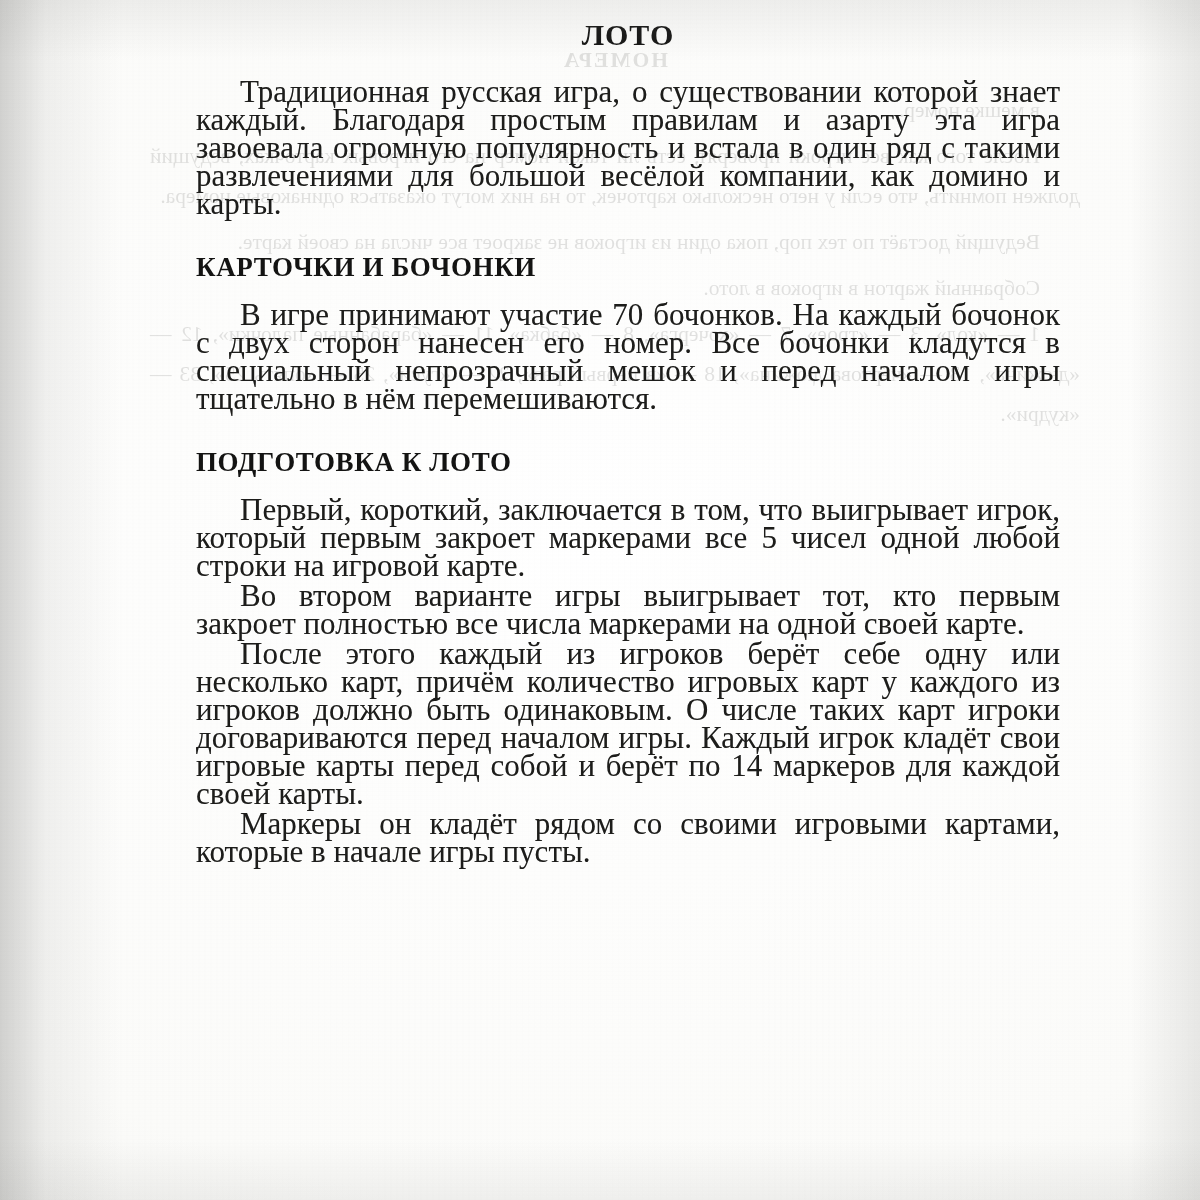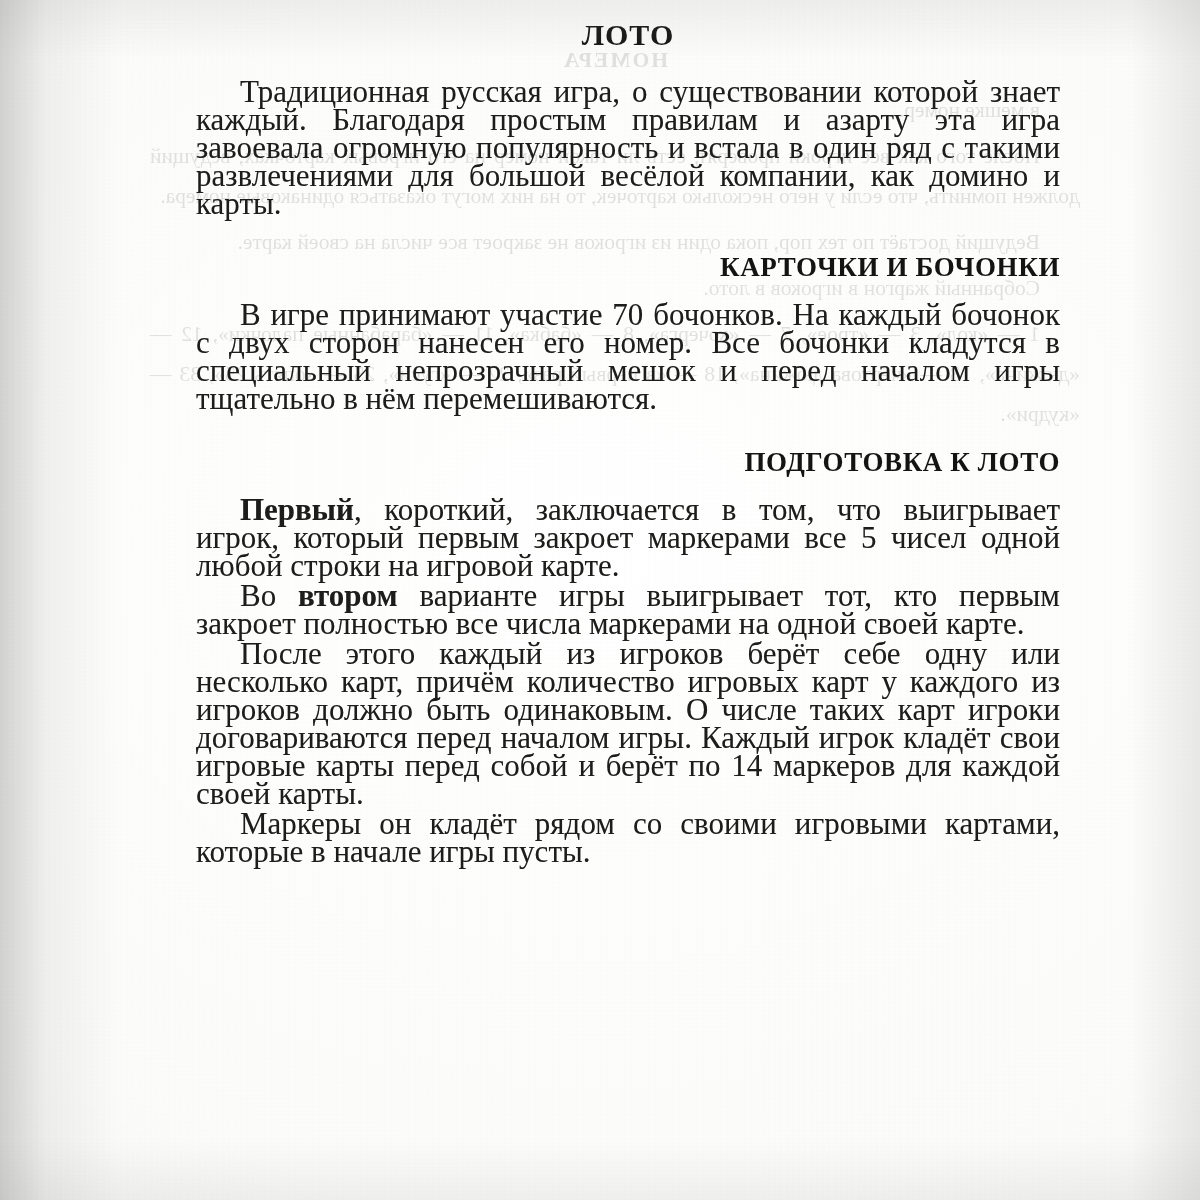--- a/index.html
+++ b/index.html
@@ -99,35 +99,35 @@
     font-weight: bold;
     text-align: center;
     letter-spacing: 1px;
     color: #141413;
   }
 
   h2.section-heading {
     margin: 34px 0 18px 0;
     font-size: 27px;
     font-weight: bold;
-    text-align: right;
+    text-align: left;
     letter-spacing: 0.6px;
     color: #141413;
   }
 
   p.para {
     margin: 0 0 2px 0;
     font-size: 31px;
     line-height: 28px;
     text-align: justify;
     text-indent: 44px;
     color: #1d1d1b;
     text-shadow: 0 0 0.6px rgba(0,0,0,0.25);
   }
-  p.para b { font-weight: bold; }
+  p.para b { font-weight: normal; }
 
   
   #grain {
     position: absolute;
     inset: 0;
     pointer-events: none;
     opacity: 0.5;
     background-image:
       repeating-linear-gradient(0deg, rgba(0,0,0,0.012) 0px, rgba(0,0,0,0) 2px, rgba(0,0,0,0) 4px),
       repeating-linear-gradient(90deg, rgba(0,0,0,0.01) 0px, rgba(0,0,0,0) 3px, rgba(0,0,0,0) 6px);

